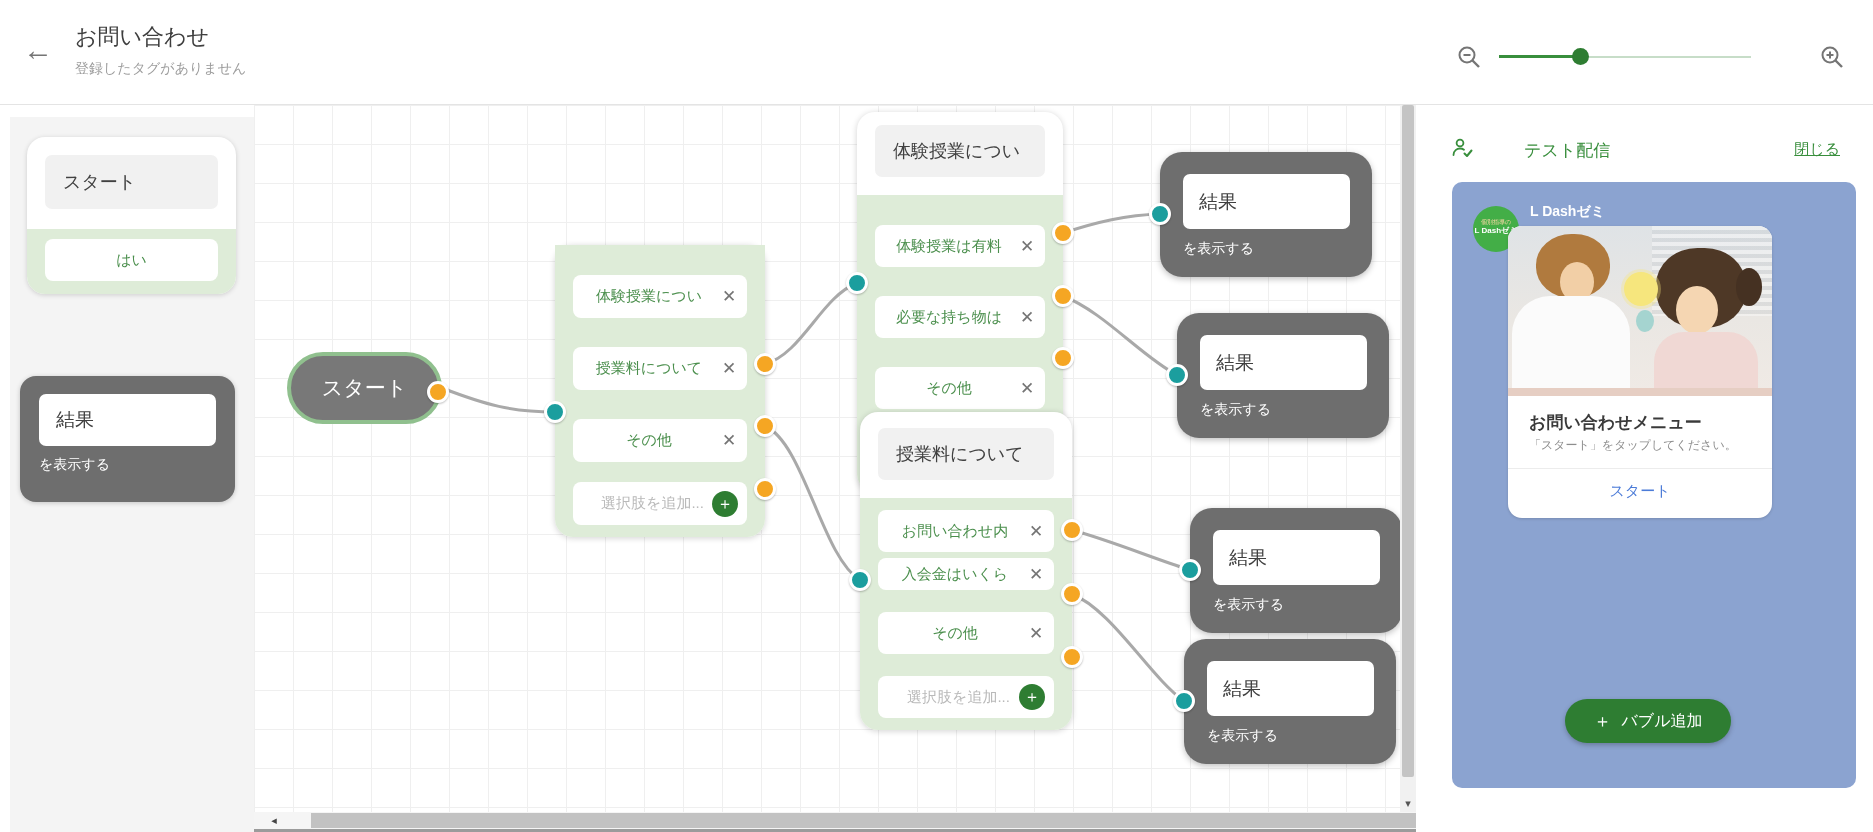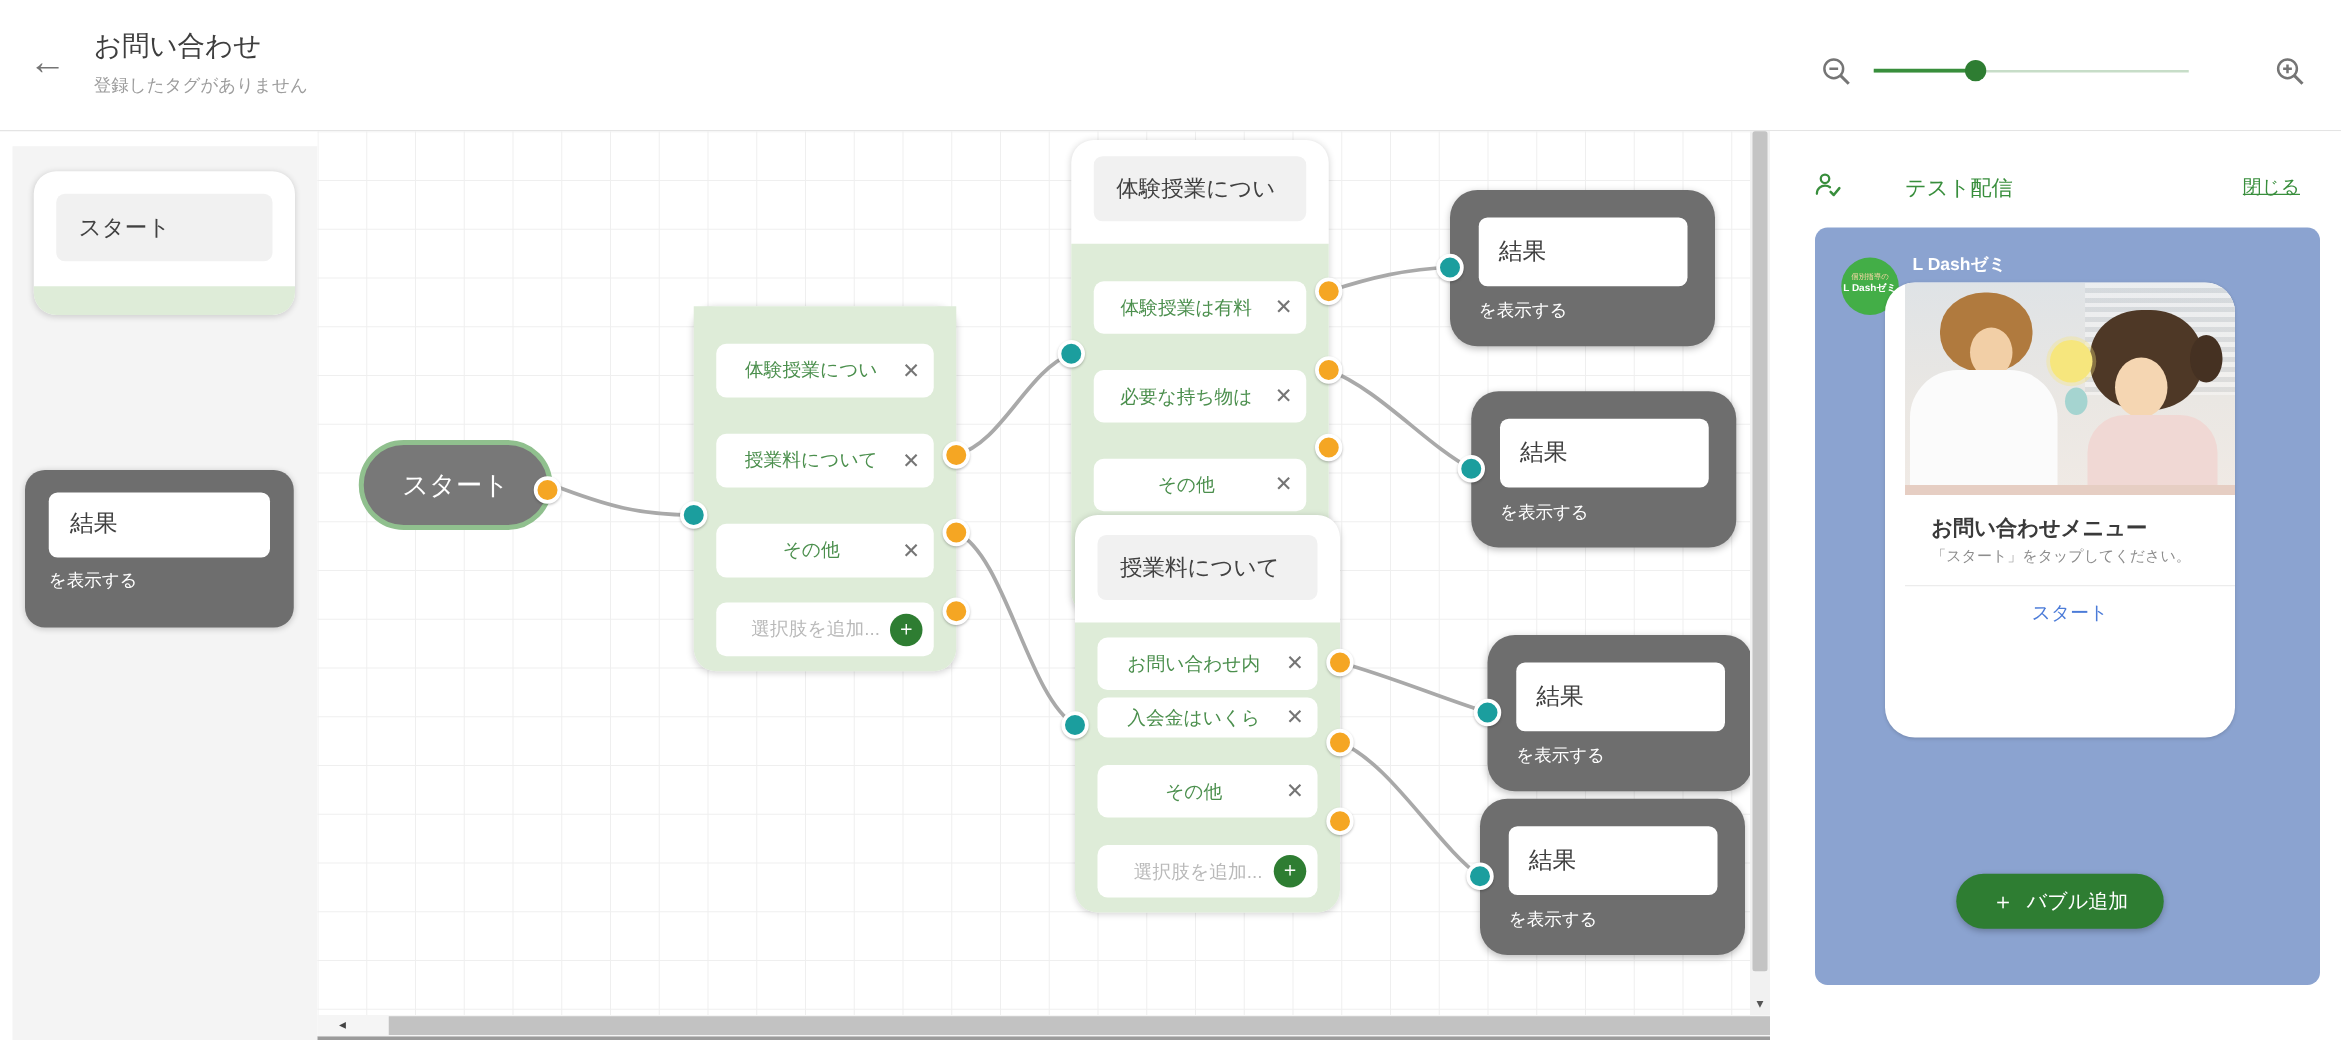--- a/index.html
+++ b/index.html
@@ -75,21 +75,21 @@
   
   .preview{position:absolute;left:1416px;top:105px;width:457px;height:727px;background:#fff;}
   .pv-head-icon{position:absolute;left:34px;top:31px;width:24px;height:24px;}
   .pv-title{position:absolute;left:66px;top:34px;font-size:17px;color:#388e3c;margin-left:42px;}
   .pv-close{position:absolute;right:33px;top:35px;font-size:15px;color:#388e3c;text-decoration:underline;cursor:pointer;}
   .chat{position:absolute;left:36px;top:77px;width:404px;height:606px;background:#8ba3d0;border-radius:10px;}
   .avatar{position:absolute;left:21px;top:24px;width:46px;height:46px;border-radius:50%;background:#43ae47;color:#fff;text-align:center;overflow:hidden;}
   .avatar .a1{font-size:6px;color:#ffd9a8;margin-top:13px;line-height:7px;}
   .avatar .a2{font-size:8px;font-weight:bold;line-height:10px;}
   .sender{position:absolute;left:78px;top:21px;color:#fff;font-size:14px;font-weight:bold;}
-  .bubble{position:absolute;left:56px;top:44px;width:264px;height:364px;background:#fff;border-radius:24px;overflow:hidden;box-shadow:0 1px 3px rgba(0,0,0,.15);padding-left:16px;}
+  .bubble{position:absolute;left:56px;top:44px;width:264px;height:292px;background:#fff;border-radius:14px;overflow:hidden;box-shadow:0 1px 3px rgba(0,0,0,.15);}
   .photo{position:relative;width:264px;height:170px;background:linear-gradient(180deg,#dfe3e6 0%,#eae7e3 55%,#f0eae5 100%);overflow:hidden;}
   .photo .blinds{position:absolute;right:0;top:0;width:120px;height:90px;background:repeating-linear-gradient(180deg,rgba(255,255,255,.55) 0 4px,rgba(170,178,186,.28) 4px 8px);opacity:.7;}
   .photo .w-hair{position:absolute;left:28px;top:8px;width:74px;height:64px;border-radius:48%;background:#b07a3e;}
   .photo .w-face{position:absolute;left:52px;top:36px;width:34px;height:40px;border-radius:50%;background:#f2cfa6;}
   .photo .w-body{position:absolute;left:4px;top:70px;width:118px;height:104px;border-radius:38px 38px 0 0;background:#fbfbfb;}
   .photo .g-hair{position:absolute;left:148px;top:22px;width:90px;height:80px;border-radius:46%;background:#4e3826;}
   .photo .g-tail{position:absolute;left:228px;top:42px;width:26px;height:38px;border-radius:50%;background:#453122;}
   .photo .g-face{position:absolute;left:168px;top:60px;width:42px;height:48px;border-radius:50%;background:#f5d6b2;}
   .photo .g-body{position:absolute;left:146px;top:106px;width:104px;height:68px;border-radius:30px 30px 0 0;background:#f0d8d4;}
   .photo .bulb{position:absolute;left:116px;top:46px;width:34px;height:34px;border-radius:50%;background:#f6e67d;box-shadow:0 0 0 3px rgba(246,230,125,.35);}
@@ -133,20 +133,21 @@
       </svg>
     </div>
   </header>
 
   <aside class="sidebar">
     <div class="pal-qcard">
       <div class="qhead">
         <div class="head-box">スタート</div>
       </div>
       <div class="qbody">
+        <div class="pal-opt">はい</div>
       </div>
     </div>
     <div class="pal-rcard">
       <div class="rbox">結果</div>
       <div class="rcap">を表示する</div>
     </div>
   </aside>
 
   <main class="canvas">
     <svg class="wires" width="1162" height="707">

